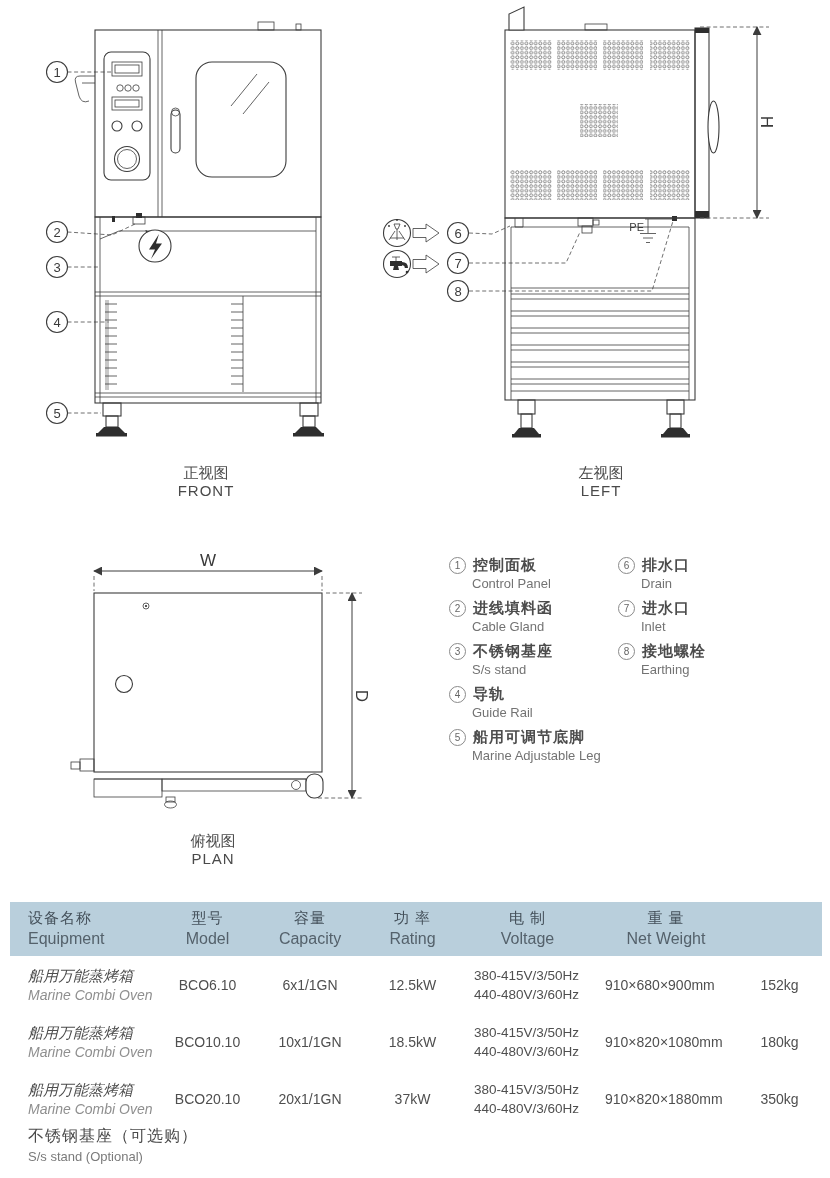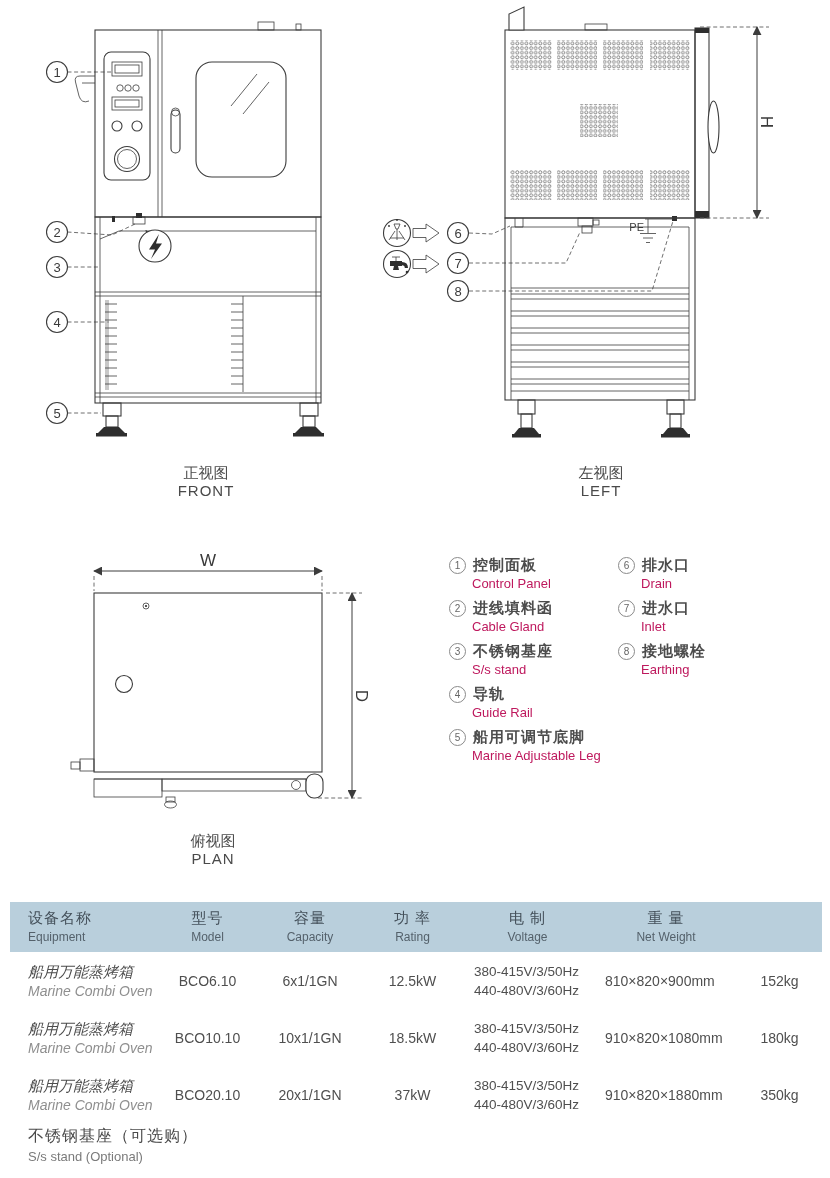--- a/index.html
+++ b/index.html
@@ -17,29 +17,29 @@
   .viewzh{font-size:15px;fill:#4a4a4a;text-anchor:middle;}
   .viewen{font-size:15px;fill:#4a4a4a;text-anchor:middle;letter-spacing:1px;}
   .dimlabel{font-size:17px;fill:#3a3a3a;text-anchor:middle;}
   .pelabel{font-size:11px;fill:#3a3a3a;text-anchor:end;}
   
   .legend-col{position:absolute;top:556px;display:flex;flex-direction:column;gap:8px;}
   .litem .lrow{display:flex;align-items:center;gap:7px;}
   .lnum{display:inline-flex;width:15px;height:15px;border:1px solid #8a8a8a;border-radius:50%;
         align-items:center;justify-content:center;font-size:10px;color:#666;flex:0 0 15px;}
   .lzh{font-size:15px;color:#4c4c4c;letter-spacing:1px;font-weight:bold;}
-  .len{font-size:13px;color:#be185d;margin:1px 0 0 23px;}
+  .len{font-size:13px;color:#737373;margin:1px 0 0 23px;}
   
   .spec{position:absolute;left:10px;top:902px;width:812px;}
   .tgrid{display:grid;grid-template-columns:150px 95px 110px 95px 135px 142px 85px;}
   .thead{background:#b9cfdc;padding:7px 0 8px 0;}
   .hcell{text-align:center;}
   .hcell.first{text-align:left;padding-left:18px;}
   .hzh{font-size:15px;color:#44505a;letter-spacing:1px;}
-  .hen{font-size:12px;color:#54616b;margin-top:2px;}
+  .hen{font-size:16px;color:#54616b;margin-top:2px;}
   .trow{height:57px;align-items:center;}
   .cell{text-align:center;font-size:14px;color:#4f4f4f;}
   .cell.first{text-align:left;padding-left:18px;font-style:italic;}
   .eqzh{font-size:15px;color:#4c4c4c;}
   .eqen{font-size:14px;color:#8f8f8f;margin-top:1px;}
   .cell.volt{text-align:left;padding-left:14px;font-size:13.5px;line-height:19px;}
   .cell.size{text-align:left;padding-left:10px;}
   
   .footnote{position:absolute;left:28px;top:1126px;}
   .fnzh{font-size:16px;color:#4a4a4a;letter-spacing:1px;}
@@ -397,21 +397,21 @@
       <div class="eqzh">船用万能蒸烤箱</div>
       <div class="eqen">Marine Combi Oven</div>
     </div>
     <div class="cell">BCO6.10</div>
     <div class="cell">6x1/1GN</div>
     <div class="cell">12.5kW</div>
     <div class="cell volt">
       <div>380-415V/3/50Hz</div>
       <div>440-480V/3/60Hz</div>
     </div>
-    <div class="cell size">810×820×900mm</div>
+    <div class="cell size">910×680×900mm</div>
     <div class="cell">152kg</div>
   </div>
 
   <div class="tgrid trow">
     <div class="cell first">
       <div class="eqzh">船用万能蒸烤箱</div>
       <div class="eqen">Marine Combi Oven</div>
     </div>
     <div class="cell">BCO10.10</div>
     <div class="cell">10x1/1GN</div>

